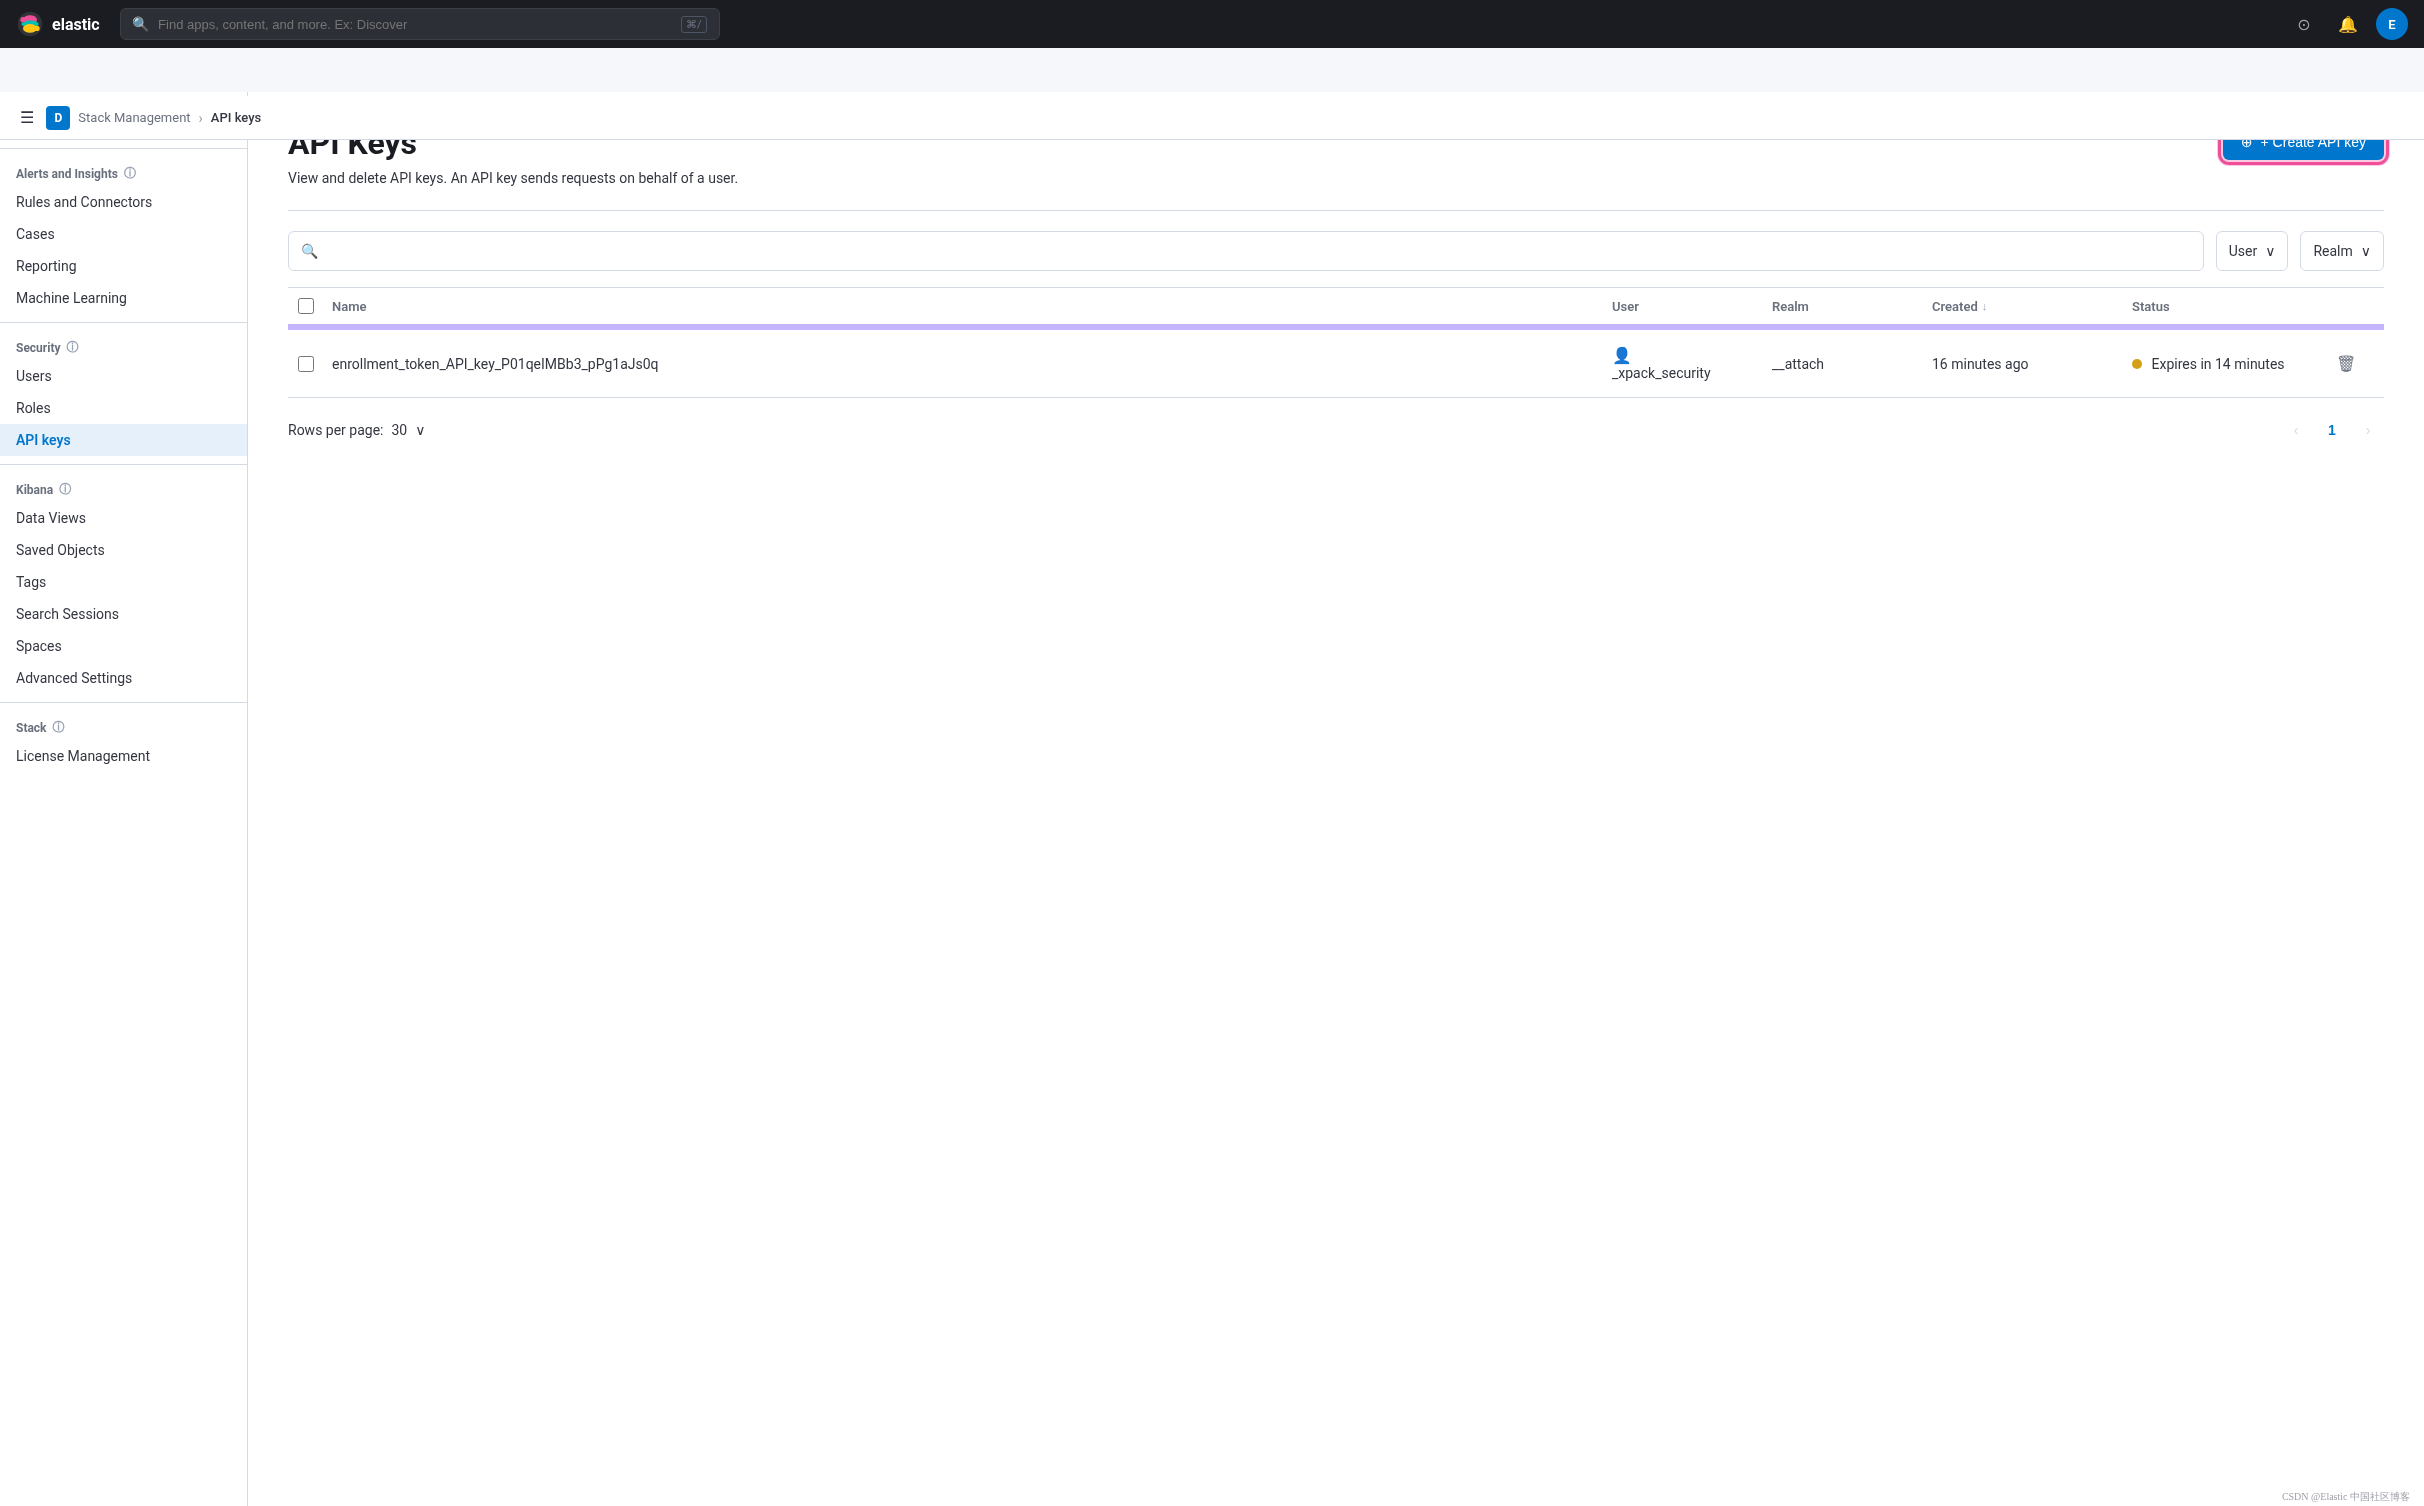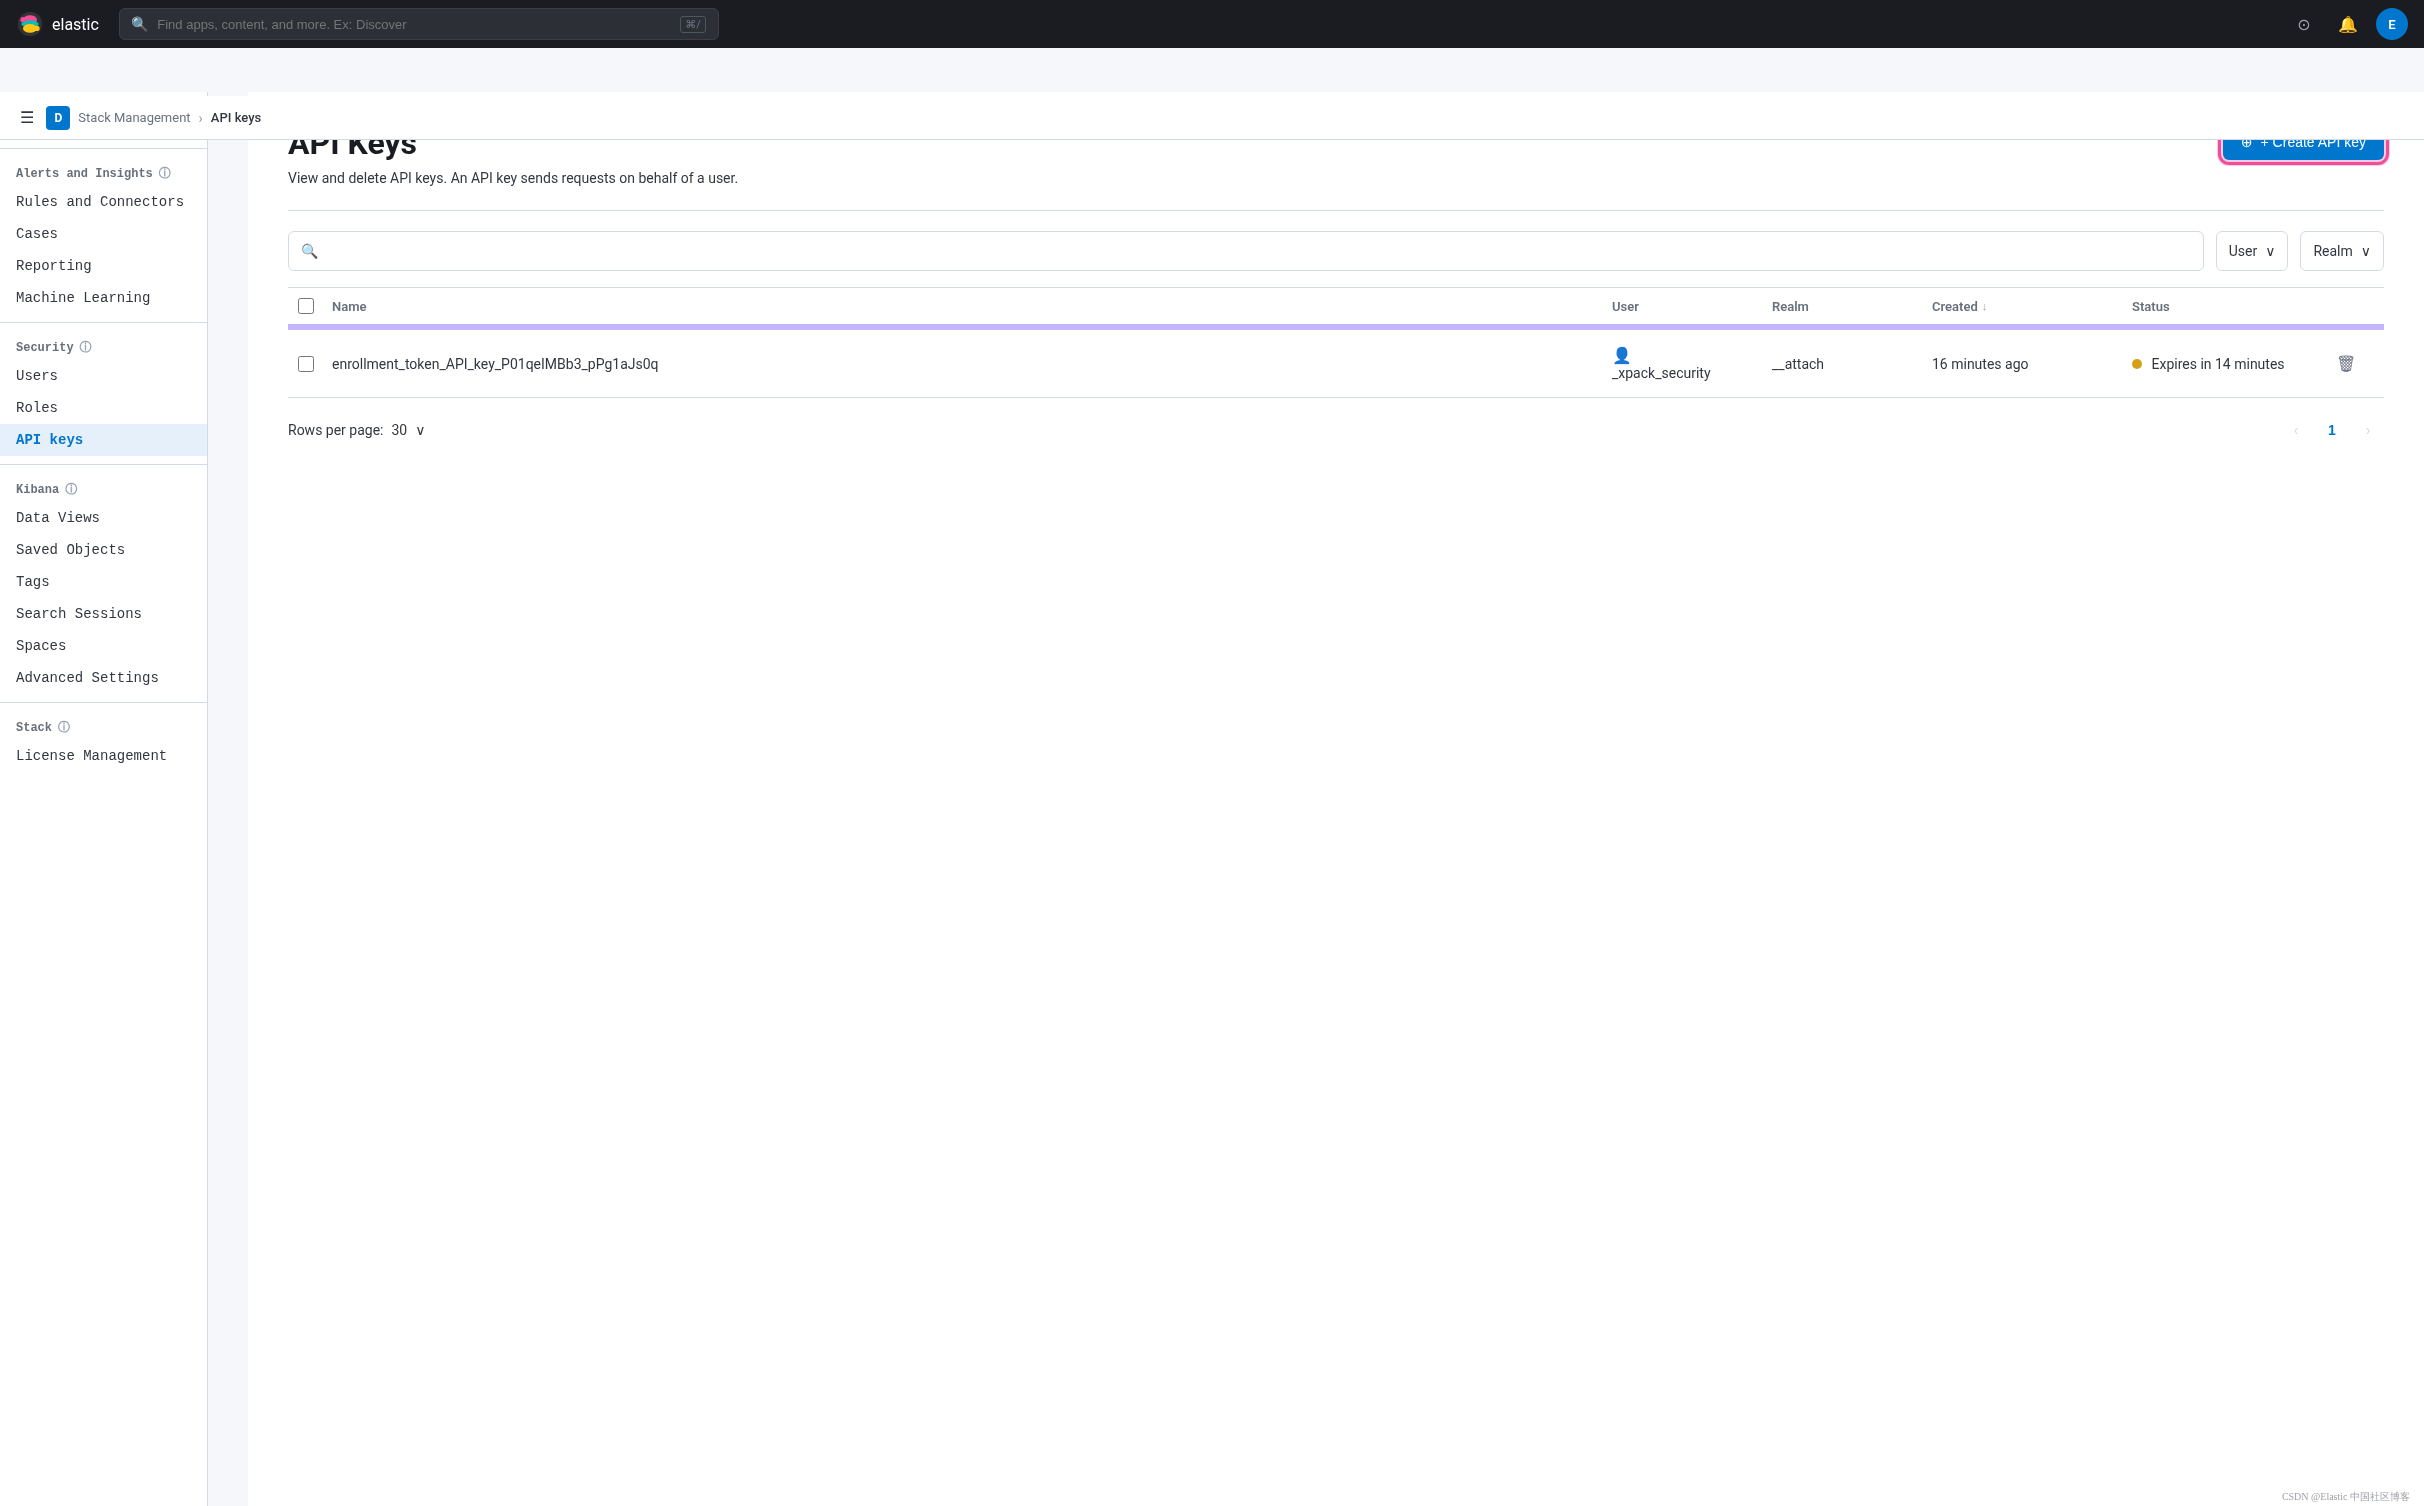--- a/index.html
+++ b/index.html
@@ -12,21 +12,21 @@
       display: flex;
       align-items: center;
       padding: 0 16px;
       gap: 12px;
       position: fixed;
       top: 0; left: 0; right: 0;
       z-index: 100;
     }
     .elastic-logo {
       display: flex; align-items: center; gap: 8px;
-      color: white; font-size: 16px; font-weight: 400;
+      color: white; font-size: 16px; font-weight: 700;
       margin-right: 8px;
     }
     .elastic-logo-icon {
       width: 28px; height: 28px;
     }
     .search-bar {
       flex: 1;
       max-width: 600px;
       background: #2d2f36;
       border: 1px solid #3d3f47;
@@ -111,28 +111,28 @@
 
     
     .main-layout {
       display: flex;
       margin-top: 92px;
       min-height: calc(100vh - 92px);
     }
 
     
     .sidebar {
-      width: 208px;
+      width: 248px;
       background: white;
       border-right: 1px solid #d3dae6;
       padding: 16px 0;
       flex-shrink: 0;
       overflow-y: auto;
       position: fixed;
-      top: 92px; left: 0; bottom: 0; font-family: Liberation Mono, monospace;
+      top: 92px; left: 0; bottom: 0;
     }
     .sidebar-section-label {
       font-size: 12px;
       font-weight: 700;
       color: #69707d;
       padding: 8px 16px 4px;
       display: flex; align-items: center; gap: 6px;
       text-transform: none;
     }
     .sidebar-item {

